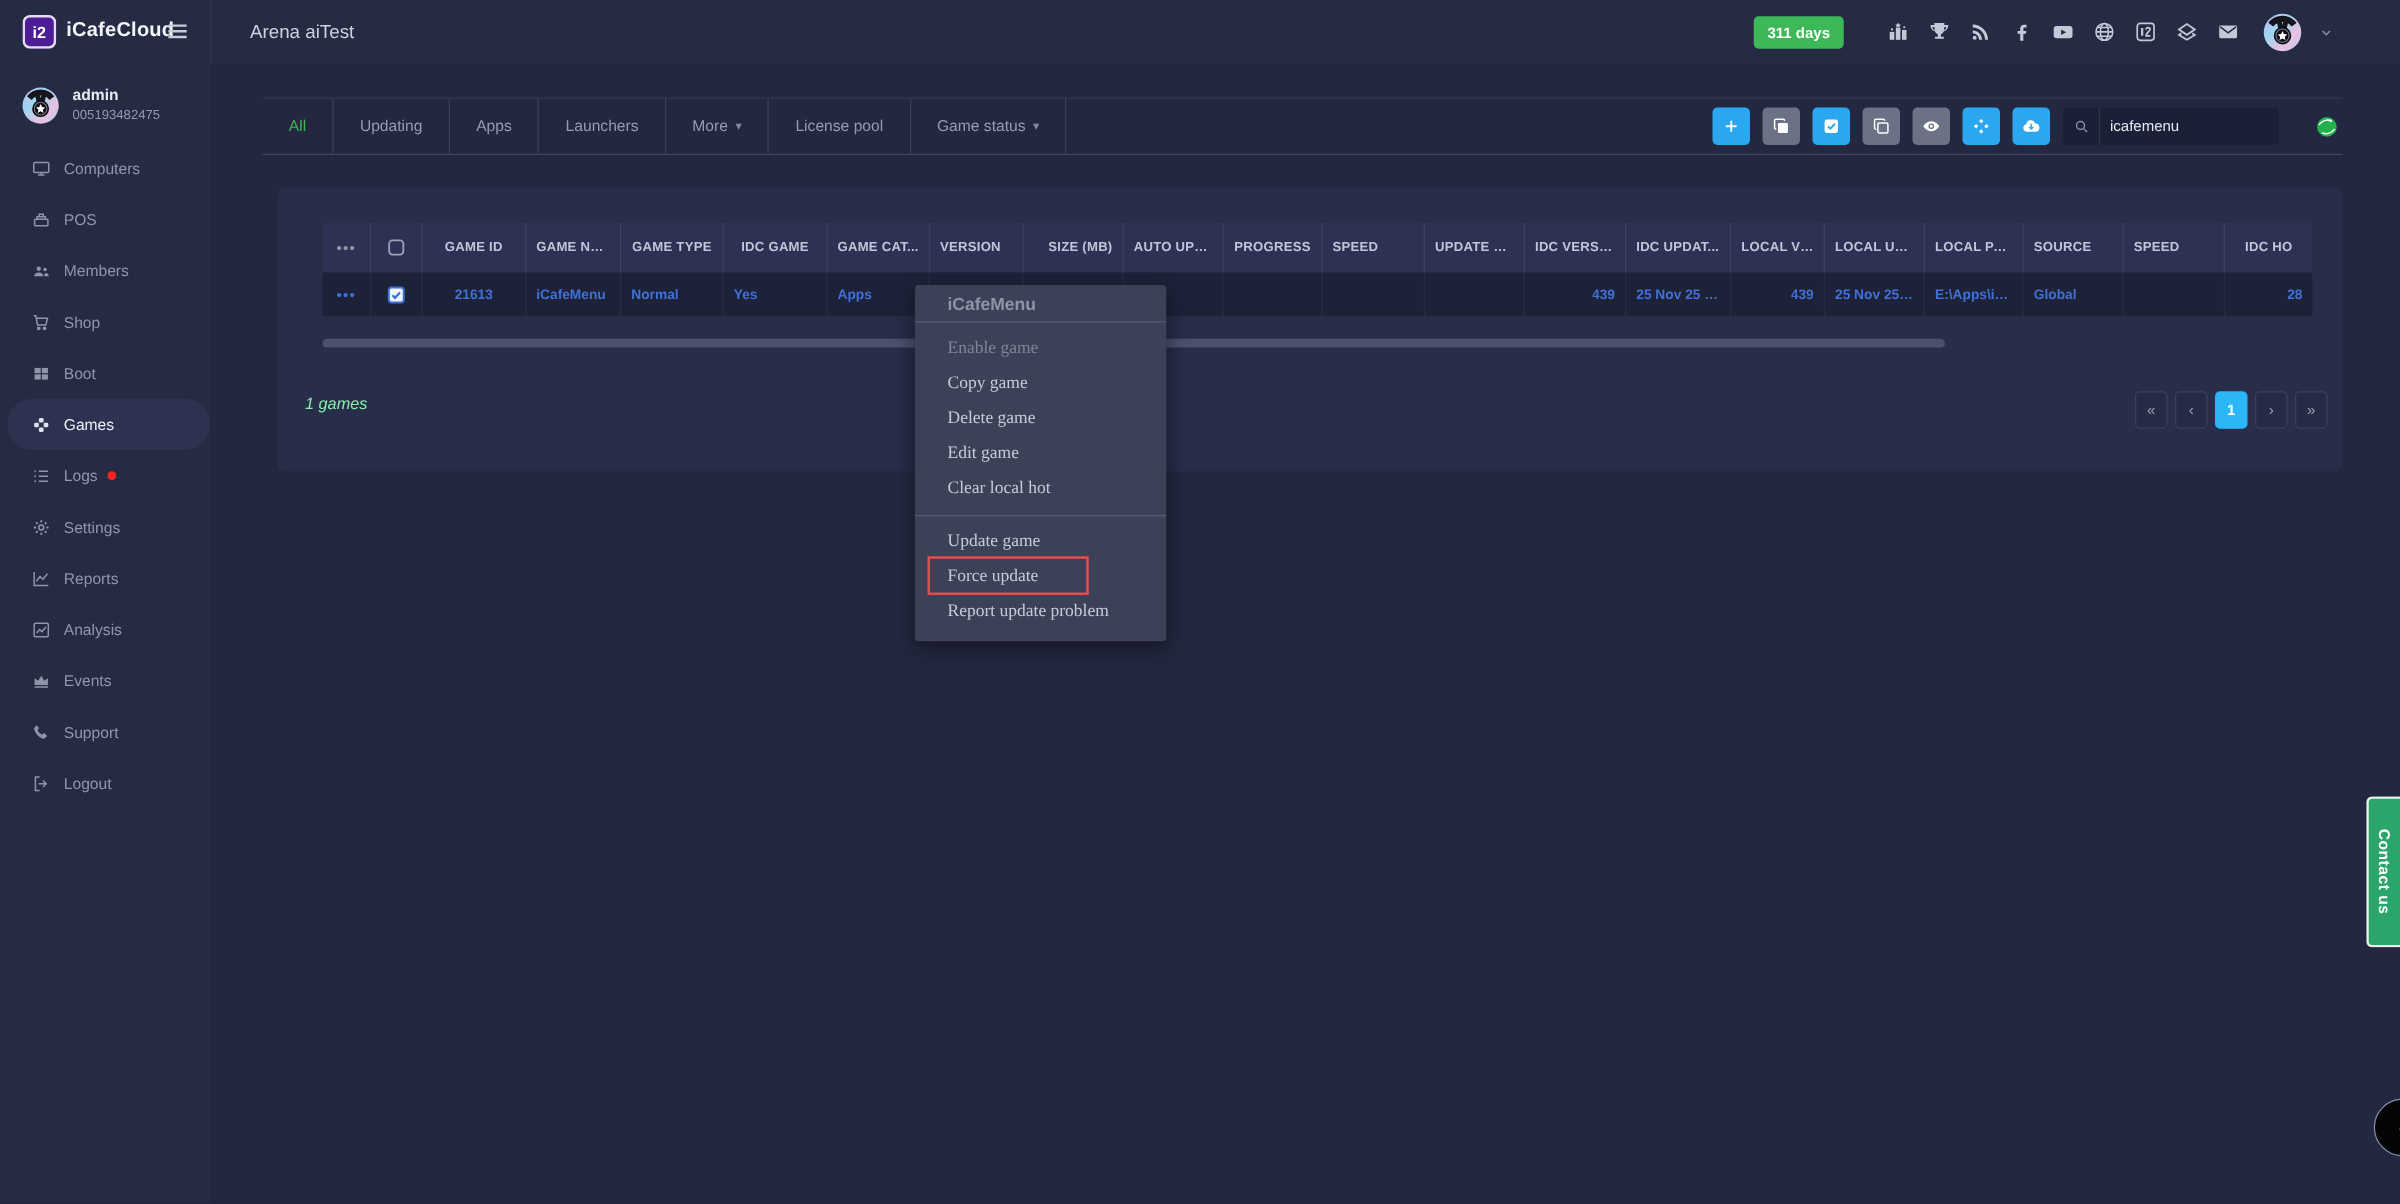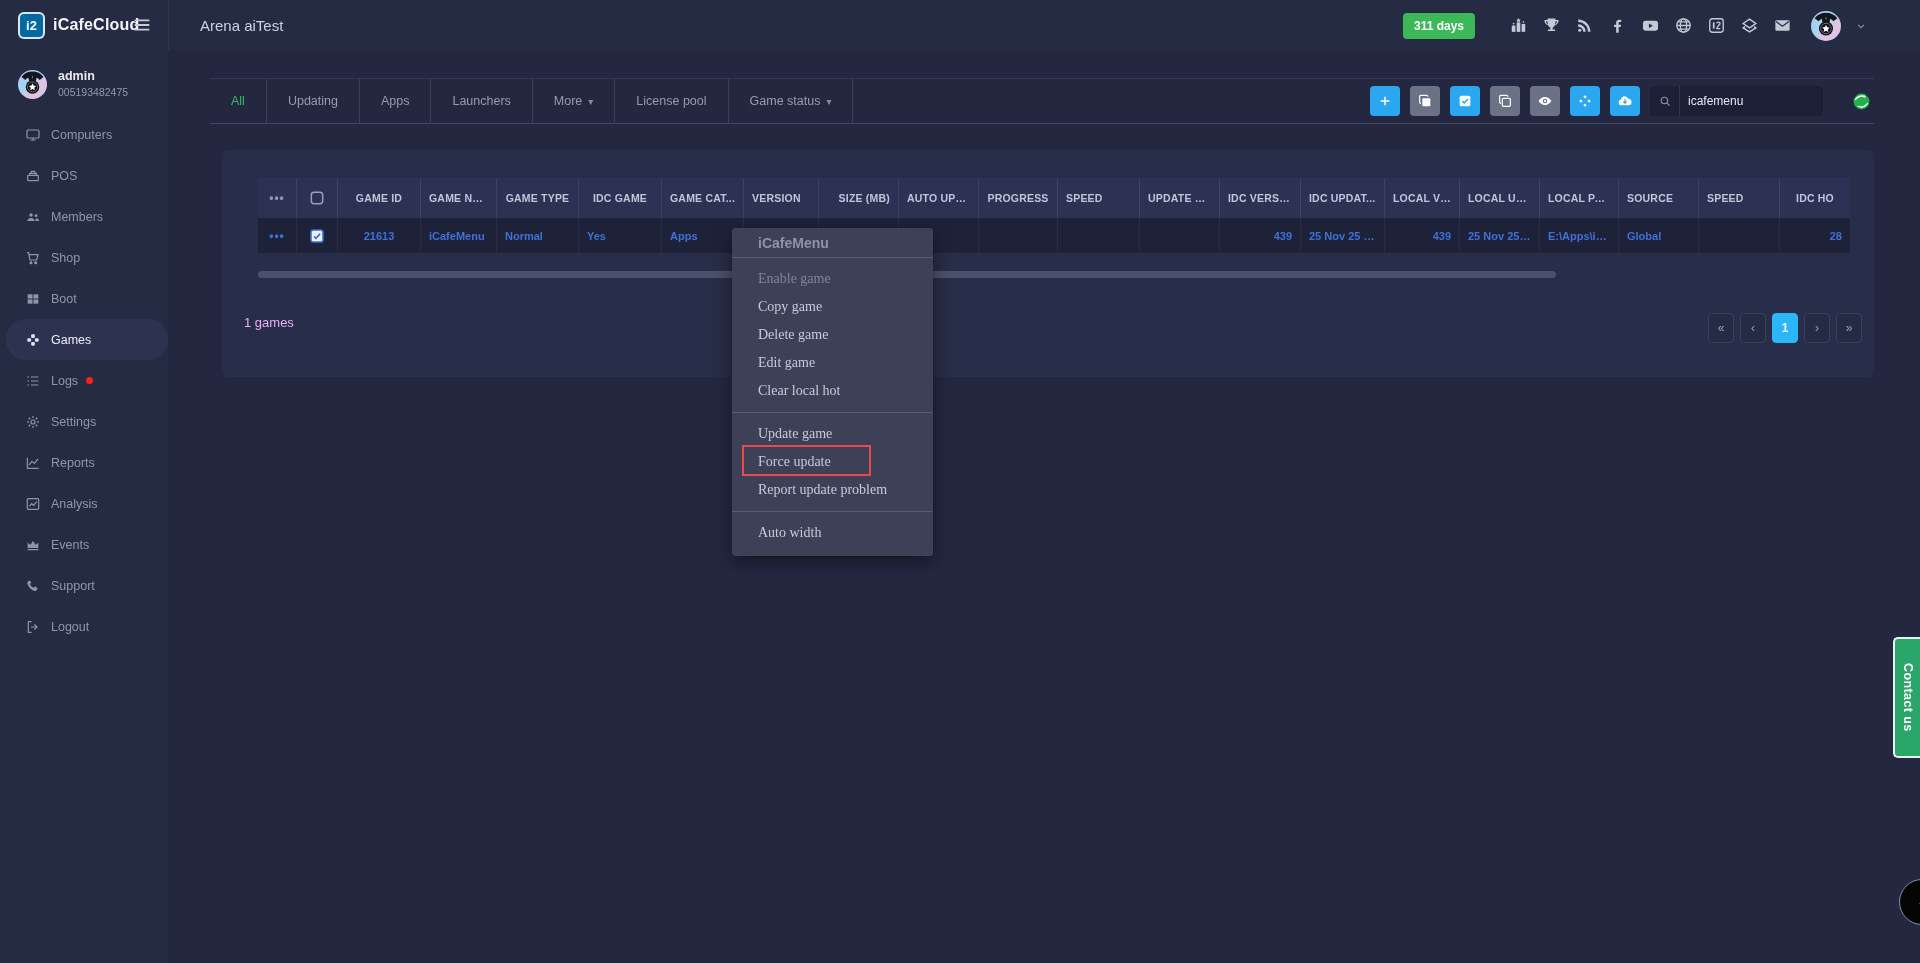--- a/index.html
+++ b/index.html
@@ -2,21 +2,21 @@
 <html><head>
 <meta charset="utf-8">
 <style>
   * { margin:0; padding:0; box-sizing:border-box; }
   html,body { width:1920px; height:963px; overflow:hidden; }
   body { font-family:"Liberation Sans","DejaVu Sans",sans-serif; background:#232840; }
   .app { position:relative; width:1920px; height:963px; background:#232840; overflow:hidden; }
 
   
   .topbar { position:absolute; top:0; left:0; width:1920px; height:51px; background:#262b44; z-index:20; }
-  .logo-box { position:absolute; left:18px; top:12px; width:27px; height:27px; background:#0369a1;
+  .logo-box { position:absolute; left:18px; top:12px; width:27px; height:27px; background:#4c1d95;
               border-radius:6px; color:#fff; font-weight:bold; font-size:13px;
               display:flex; align-items:center; justify-content:center; box-shadow:inset 0 0 0 2px rgba(255,255,255,.85); }
   .logo-text { position:absolute; left:53px; top:16px; font-size:16px; font-weight:bold; color:#f2f4f8; letter-spacing:.2px; }
   .hamburger { position:absolute; left:131px; top:14px; width:24px; height:24px; color:#c6ccd8; cursor:pointer; }
   .hamburger svg { width:22px; height:22px; }
   .topbar-vline { position:absolute; left:168px; top:0; width:1px; height:51px; background:#32374f; }
   .page-title { position:absolute; left:200px; top:17px; font-size:15px; color:#ccd1de; }
   .topbar-right { position:absolute; right:52px; top:0; height:51px; display:flex; align-items:center; gap:13px; }
   .days-badge { background:#3cb859; color:#fff; font-size:12px; font-weight:bold; padding:6px 11px; border-radius:4px; margin-right:20px; cursor:pointer; }
   .hicon { width:20px; height:20px; color:#c3c9d6; display:inline-flex; align-items:center; justify-content:center; cursor:pointer; }
@@ -83,21 +83,21 @@
   .al-left { justify-content:flex-start; }
   .al-center { justify-content:center; }
   .al-right { justify-content:flex-end; }
   .thl { font-size:10.5px; font-weight:bold; color:#c0c5d8; letter-spacing:.2px; overflow:hidden; text-overflow:ellipsis; }
   .tdv { font-size:11px; font-weight:bold; color:#4170d6; overflow:hidden; text-overflow:ellipsis; }
   .hdots { color:#9096ab; font-weight:bold; font-size:12px; letter-spacing:1px; cursor:pointer; }
   .rdots { color:#3d6fd8; font-weight:bold; font-size:12px; letter-spacing:1px; cursor:pointer; }
   .cbx { width:16px; height:16px; display:inline-flex; cursor:pointer; }
   .cbx svg { width:16px; height:16px; }
   .hthumb { position:absolute; left:36px; top:121px; width:1298px; height:7px; background:#4b506c; border-radius:4px; cursor:grab; }
-  .count-text { position:absolute; left:22px; top:165px; font-size:13px; color:#f0abfc; }
+  .count-text { position:absolute; left:22px; top:165px; font-size:13px; color:#86efac;font-style:italic; }
   .pagination { position:absolute; left:1486px; top:163px; display:flex; gap:6px; }
   .pbtn { width:26px; height:30px; background:#262b45; border:1px solid #3a4060; border-radius:4px;
           color:#9aa0b4; font-size:12px; cursor:pointer; display:flex; align-items:center; justify-content:center; font-family:inherit; }
   .pbtn.active { background:#2ab6f7; border-color:#2ab6f7; color:#fff; font-weight:bold; }
 
   
   .cmenu { position:absolute; left:732px; top:228px; width:201px; background:#3d4157; border-radius:3px;
            box-shadow:0 6px 18px rgba(0,0,0,.45); z-index:40; padding-bottom:2px; }
   .menu-title { padding:7px 0 6px 26px; font-size:14px; font-weight:bold; color:#8e93a7; }
   .menu-section { border-top:1px solid #575c73; padding:7px 0;font-family:Liberation Serif, serif; }
@@ -623,23 +623,18 @@
           <span>Update game</span>
         </div>
         <div class="menu-item">
           <span class="annotation"></span>
           <span>Force update</span>
         </div>
         <div class="menu-item">
           <span>Report update problem</span>
         </div>
       </div>
-      <div class="menu-section">
-        <div class="menu-item">
-          <span>Auto width</span>
-        </div>
-      </div>
     </div>
 
   <div class="contact-tab">Contact us</div>
   <div class="chat-circle">‹</div>
 
 </div>
 
 </body></html>

